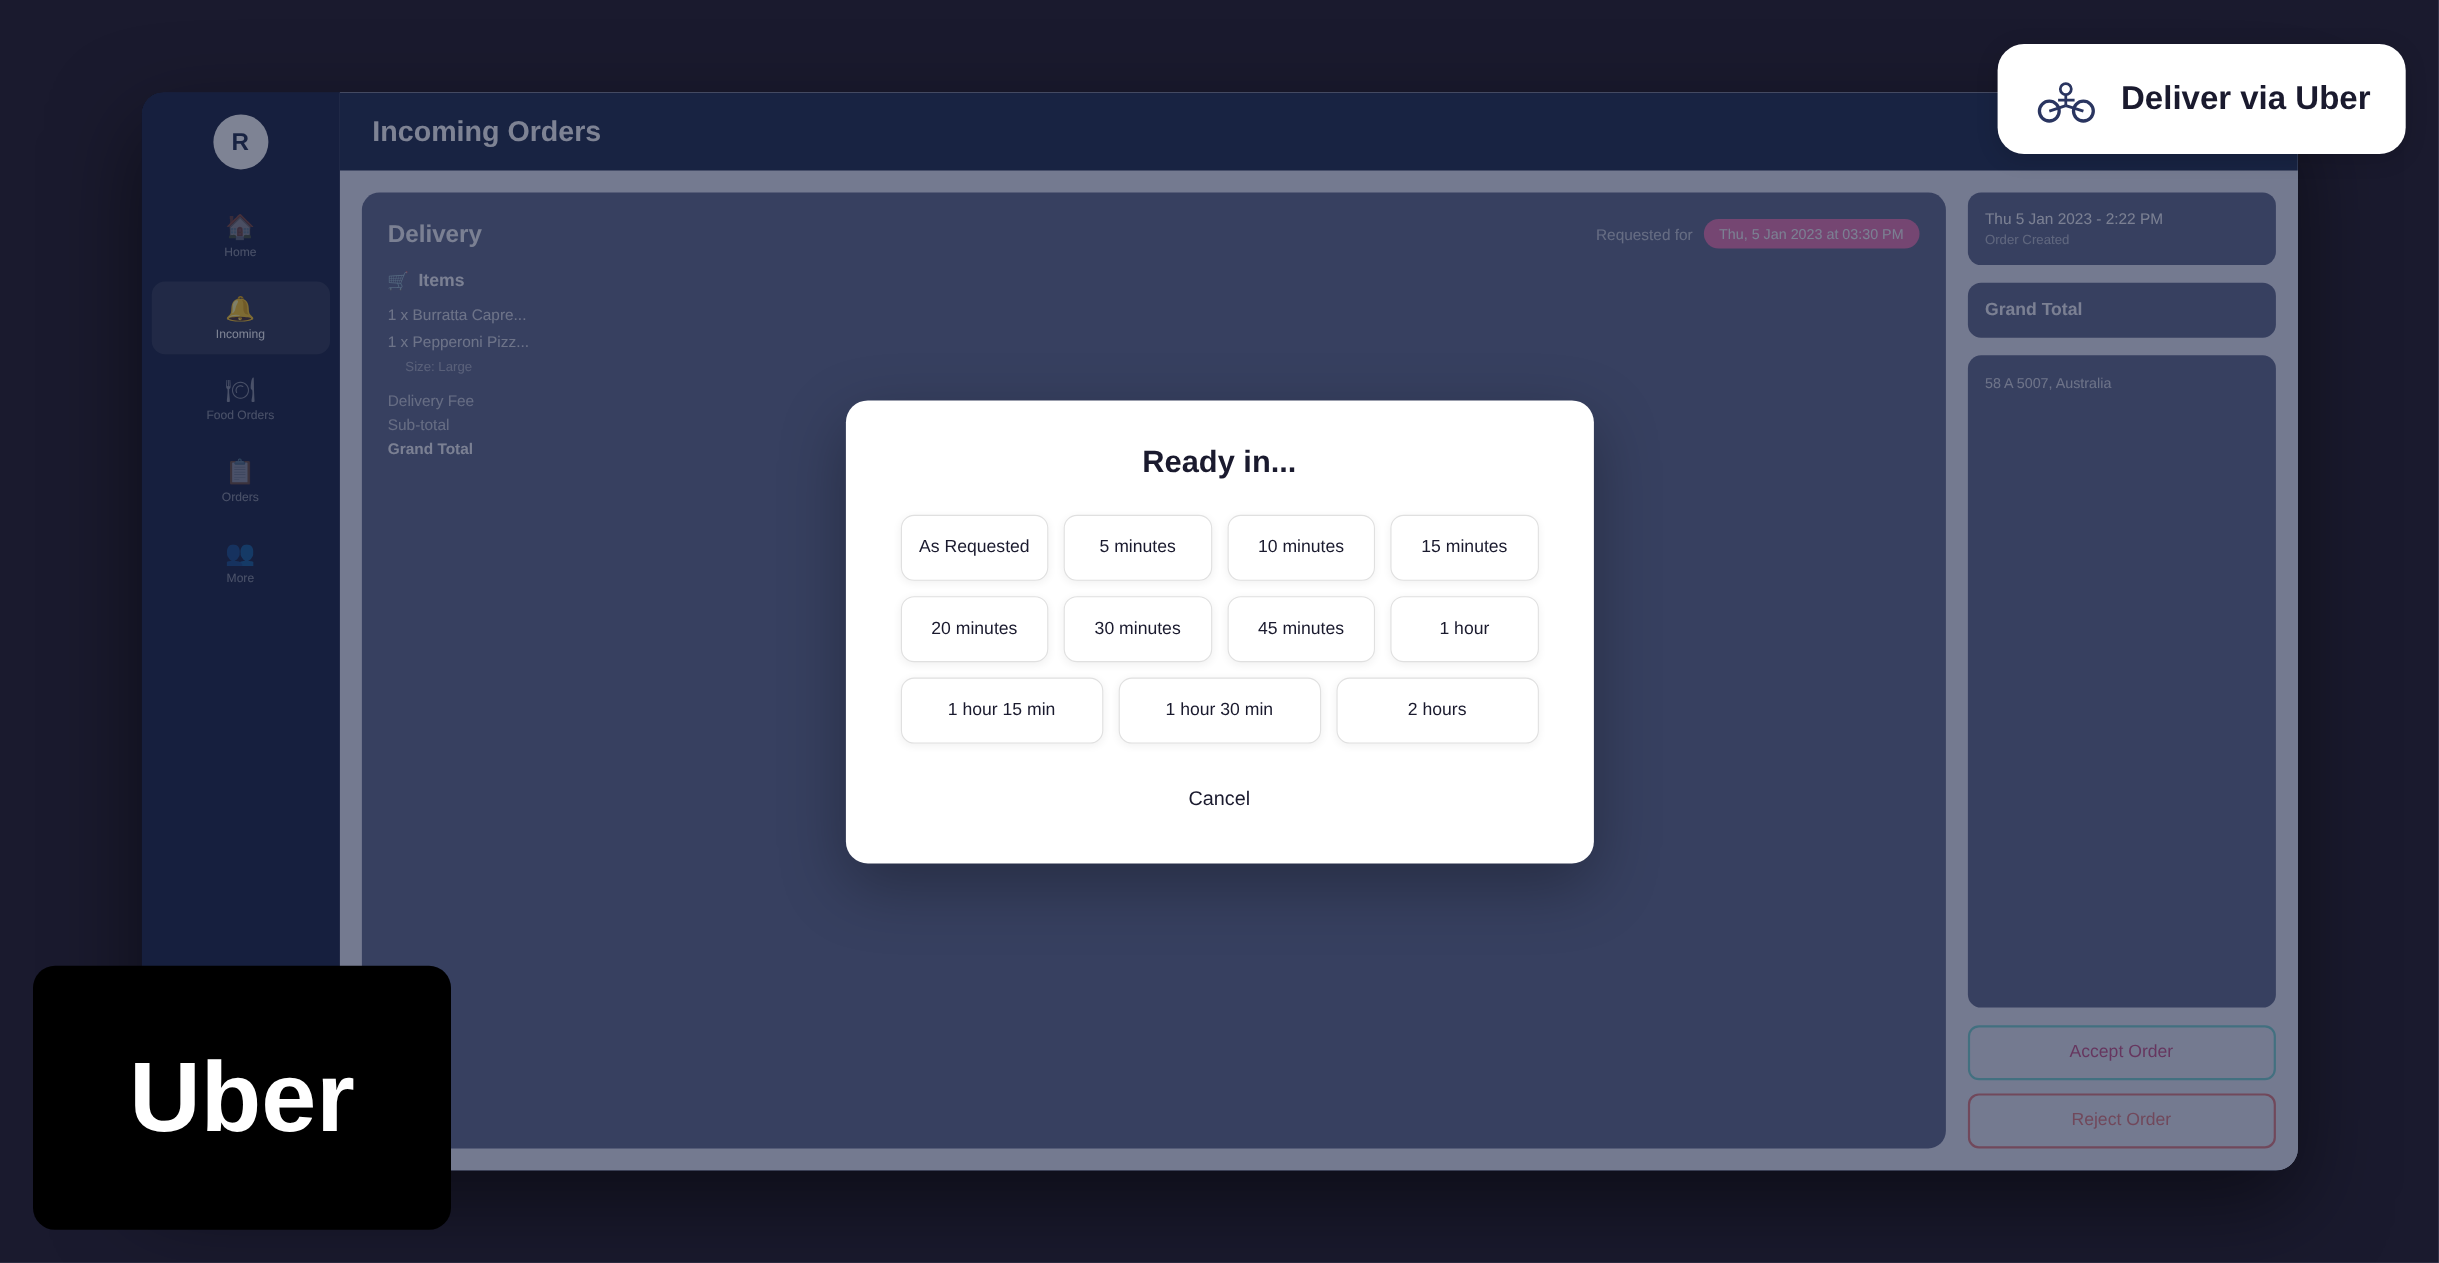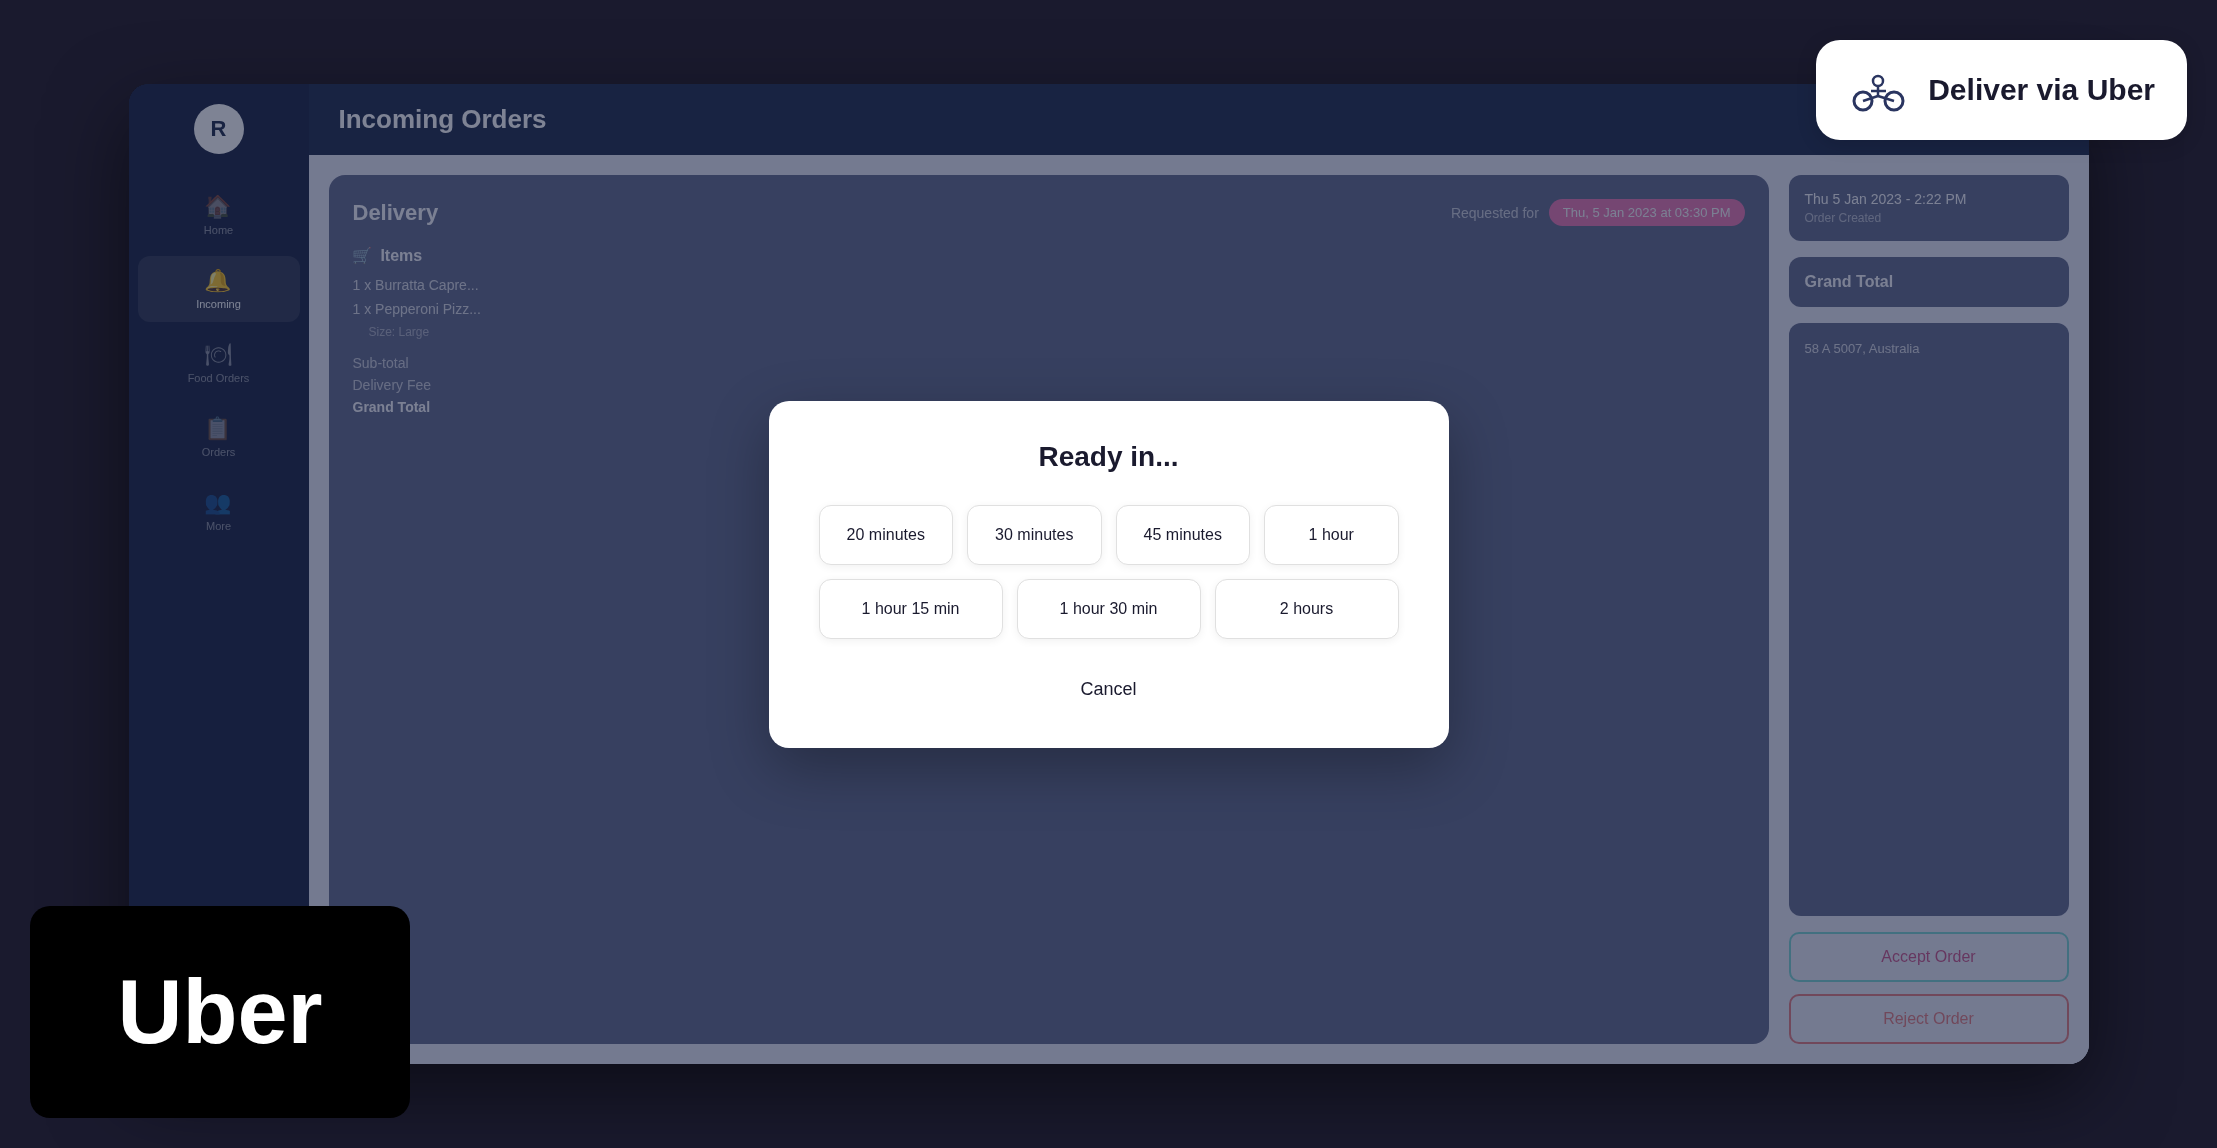--- a/index.html
+++ b/index.html
@@ -333,21 +333,21 @@
       cursor: pointer;
       padding: 8px;
     }
 
     
     .uber-logo-card {
       position: absolute;
       bottom: 30px;
       left: 30px;
       width: 380px;
-      height: 212px;
+      height: 240px;
       background: #000000;
       border-radius: 20px;
       display: flex;
       align-items: center;
       justify-content: center;
       z-index: 20;
     }
 
     .uber-text {
       color: #ffffff;
@@ -436,22 +436,22 @@
           <div class="items-header">
             <span>🛒</span>
             <span>Items</span>
           </div>
           <div class="item-row">1 x Burratta Capre...</div>
           <div class="item-row">1 x Pepperoni Pizz...</div>
           <div class="item-size">Size: Large</div>
         </div>
 
         <div class="totals">
+          <div>Delivery Fee</div>
           <div>Sub-total</div>
-          <div>Delivery Fee</div>
           <div class="grand-total">Grand Total</div>
         </div>
       </div>
 
       <div class="right-panel">
         <div class="timestamp-card">
           <div class="timestamp-text">Thu 5 Jan 2023 - 2:22 PM</div>
           <div class="order-created">Order Created</div>
         </div>
 
@@ -467,20 +467,26 @@
           <button class="btn-reject">Reject Order</button>
         </div>
       </div>
     </div>
   </div>
 
   <div class="overlay">
     <div class="modal">
       <div class="modal-title">Ready in...</div>
 
+      <div class="time-grid">
+        <button class="time-btn">As Requested</button>
+        <button class="time-btn">5 minutes</button>
+        <button class="time-btn">10 minutes</button>
+        <button class="time-btn">15 minutes</button>
+      </div>
 
       <div class="time-grid">
         <button class="time-btn">20 minutes</button>
         <button class="time-btn">30 minutes</button>
         <button class="time-btn">45 minutes</button>
         <button class="time-btn">1 hour</button>
       </div>
 
       <div class="time-grid-row3">
         <button class="time-btn">1 hour 15 min</button>

